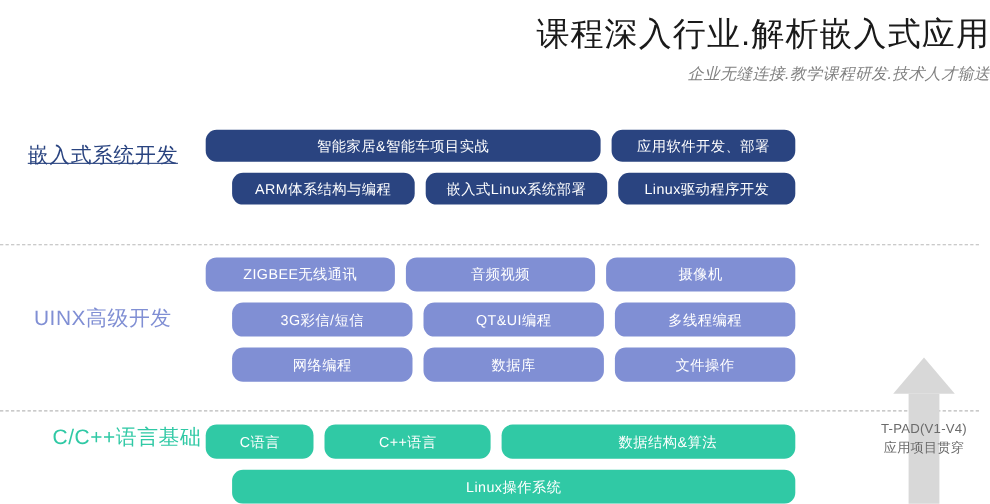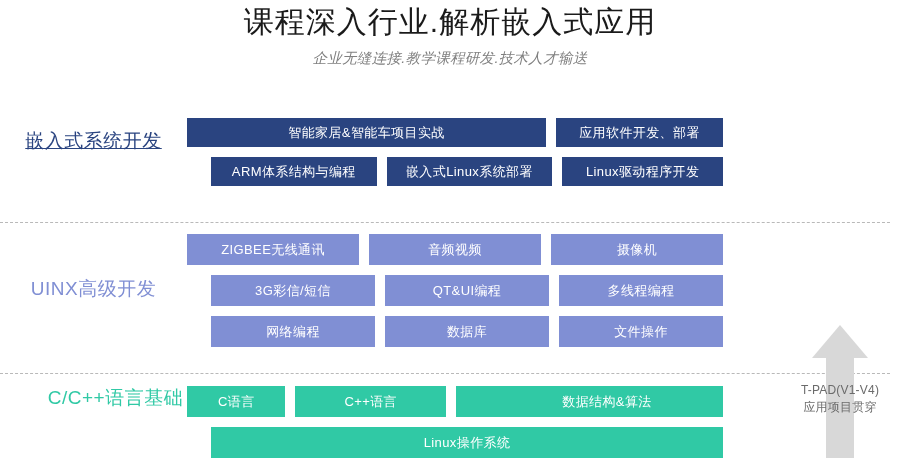--- a/index.html
+++ b/index.html
@@ -5,21 +5,21 @@
   * { box-sizing: border-box; margin: 0; padding: 0; }
   html, body {
     width: 900px; height: 458px;
     background: #ffffff;
     font-family: "Liberation Sans", "DejaVu Sans", sans-serif;
     overflow: hidden;
   }
   .page { position: relative; width: 900px; height: 458px; }
 
   
-  .header { text-align: center; }
+  .header { text-align: right; padding-top: 10px; }
   .title {
     font-size: 30px;
     color: #1a1a1a;
     letter-spacing: 1px;
     line-height: 44px;
     font-weight: 400;
   }
   .subtitle {
     font-size: 14.5px;
     color: #808080;
@@ -53,20 +53,21 @@
 
   .box {
     display: flex;
     align-items: center;
     justify-content: center;
     color: #ffffff;
     font-size: 13px;
     letter-spacing: 0.4px;
     white-space: nowrap;
     height: 30px;
+    border-radius: 10px;
   }
   .navy   { background: #2a4480; }
   .purple { background: #808fd4; }
   .green  { background: #30c9a5; }
 
   
   .s1 { top: 103px; }
   .s1 .grid { top: 15px; }
   .s1 .sec-label { top: 25px; text-decoration: underline; }
   .s1 .box { height: 29px; }

